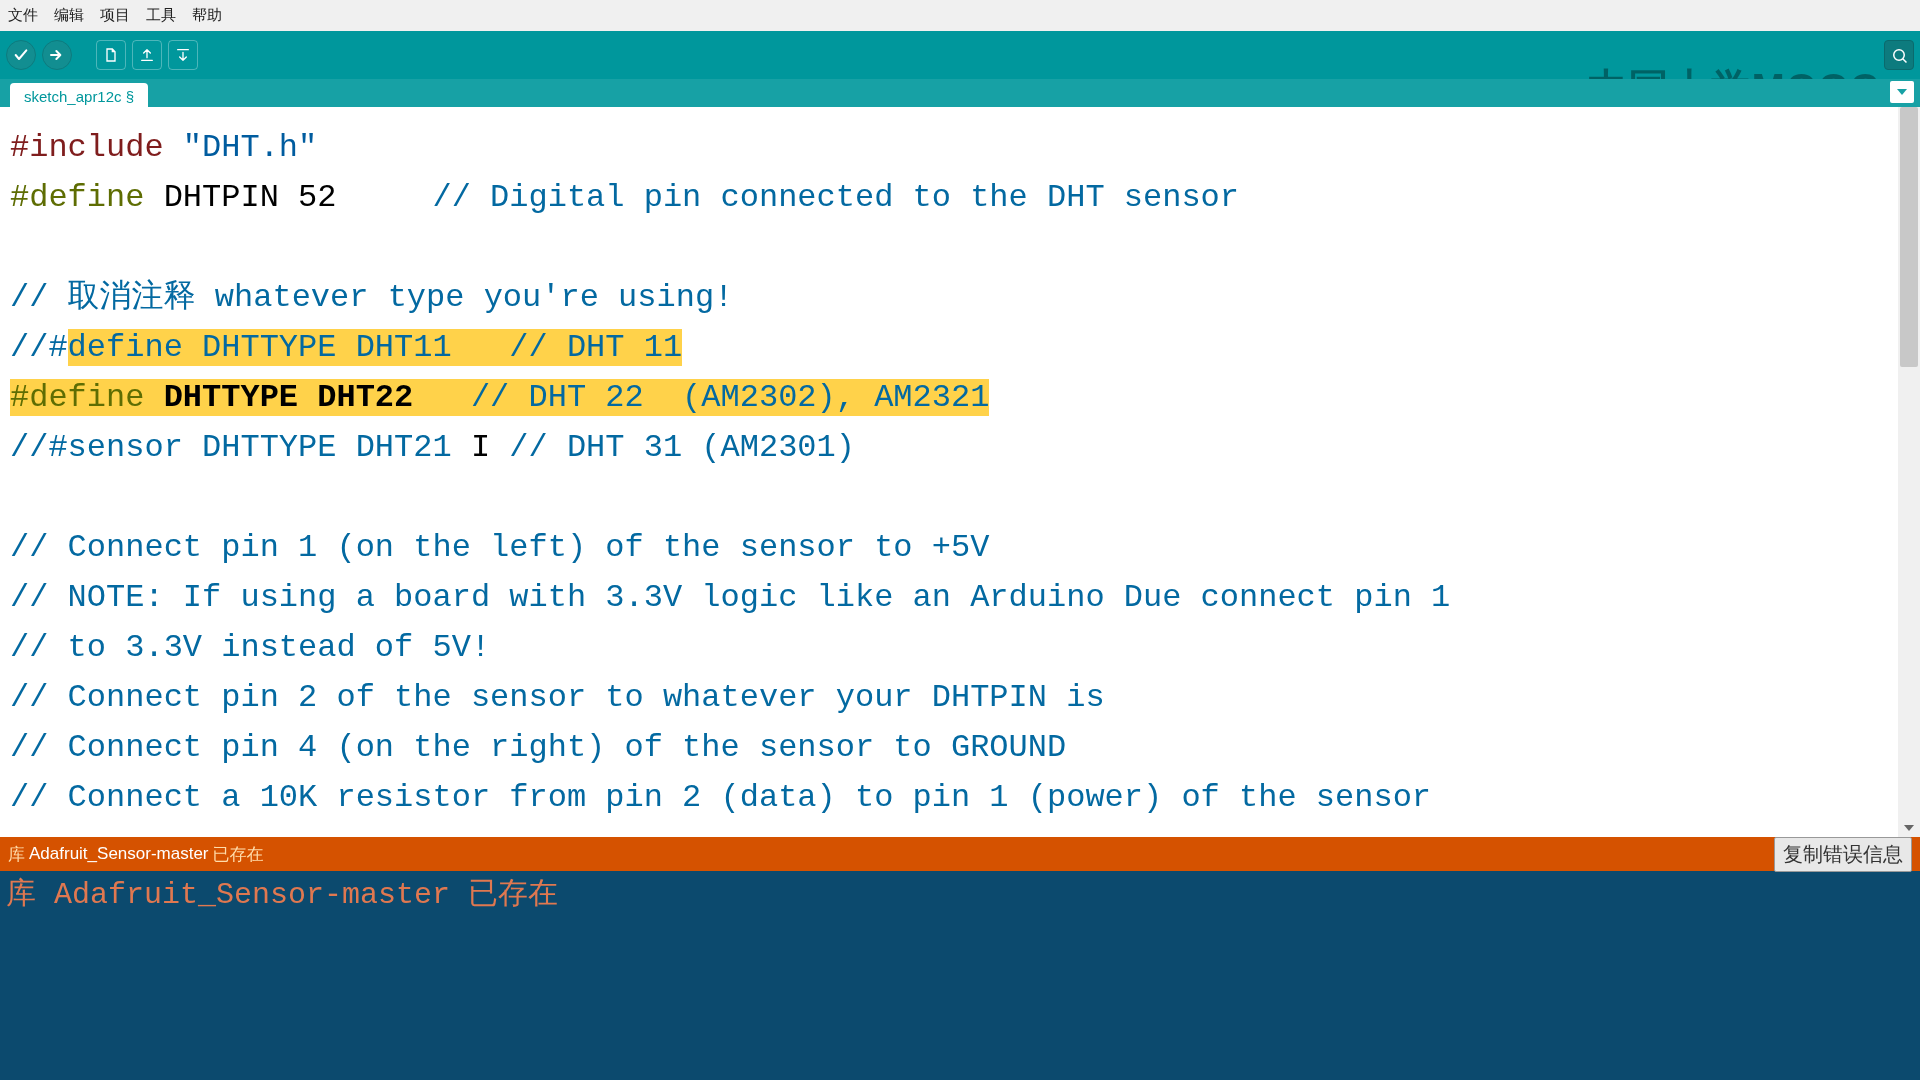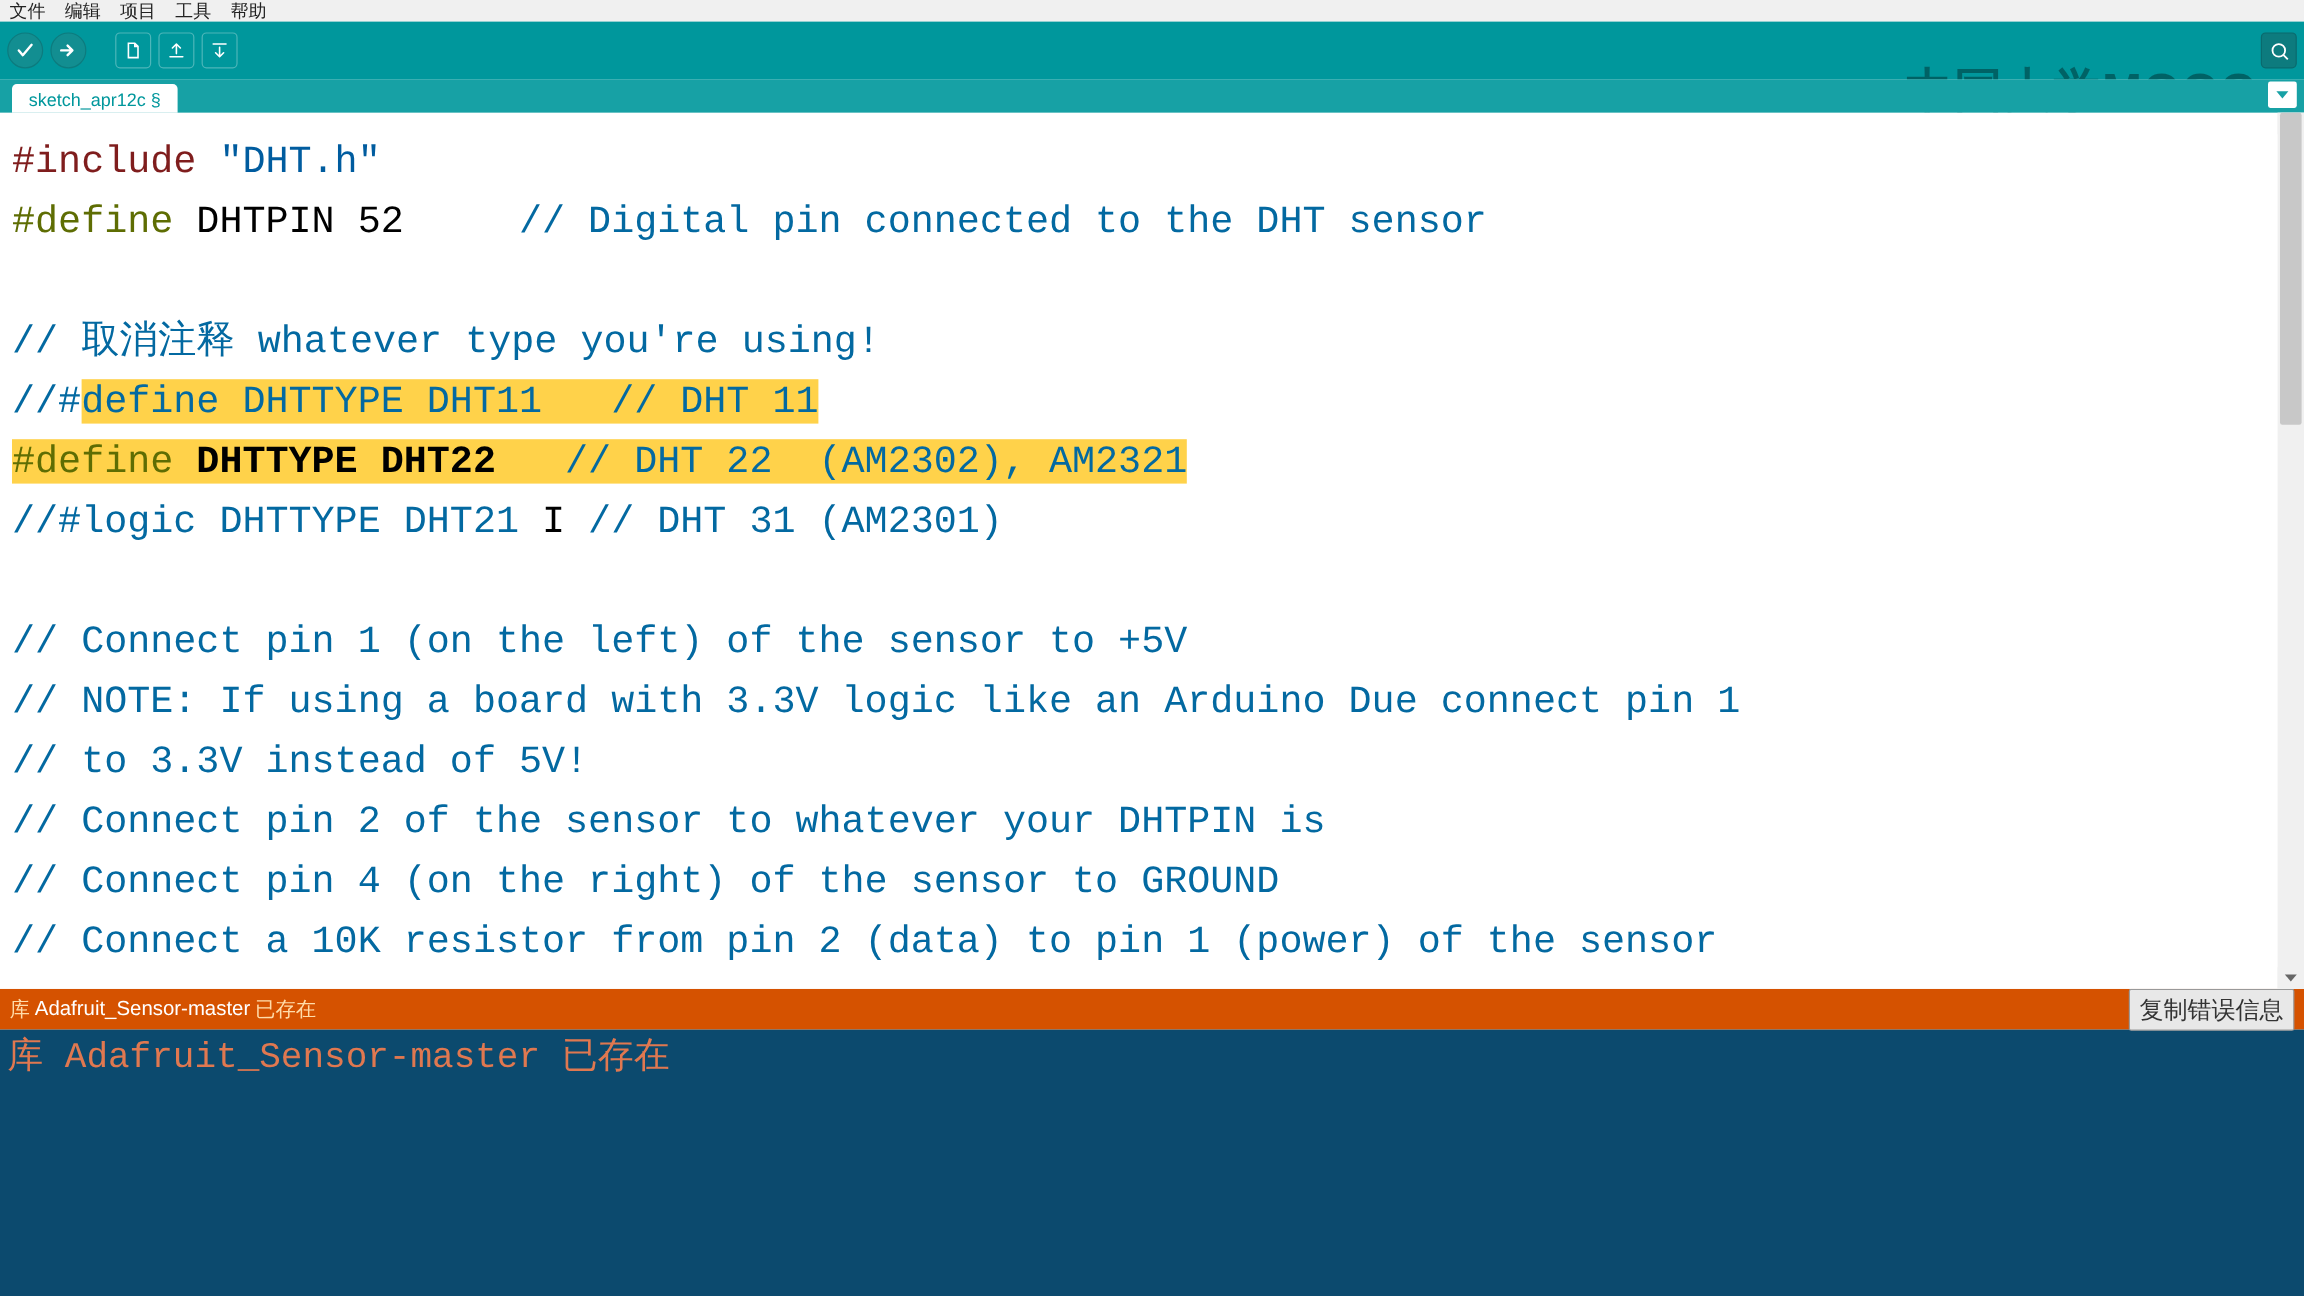--- a/index.html
+++ b/index.html
@@ -1,19 +1,19 @@
 <!DOCTYPE html>
 <html><head>
 <meta charset="utf-8">
 <style>
   * { margin: 0; padding: 0; box-sizing: border-box; }
   html, body { width: 1920px; height: 1080px; overflow: hidden; font-family: sans-serif; background: #fff; }
 
   
-  .menubar { height: 18px; background: #f0f0f0; display: flex; align-items: center; padding: 0 4px; font-size: 15px; color: #222; gap: 8px; }
+  .menubar { height: 31px; background: #f0f0f0; display: flex; align-items: center; padding: 0 4px; font-size: 15px; color: #222; gap: 8px; }
   .menubar span { padding: 0 4px; }
 
   
   .toolbar { height: 48px; background: #00979c; display: flex; align-items: center; padding: 0 6px; position: relative; }
   .tbtn { width: 30px; height: 30px; border-radius: 50%; background: #128e91; display: flex; align-items: center; justify-content: center; margin-right: 6px; cursor: pointer; border:1px solid #0d7b7e;}
   .tbtn svg { width: 16px; height: 16px; }
   .tbtn.rect { border-radius: 4px; background: transparent; border:1px solid rgba(255,255,255,0.3);}
   .tbtn.rect svg { stroke:#fff; fill:#fff;}
   .tgap { width: 18px; }
   .serial { position: absolute; right: 6px; top: 9px; width: 30px; height: 30px; background: #0d7b7e; border-radius: 4px; display:flex; align-items:center; justify-content:center; border:1px solid #0a6a6d;}
@@ -113,21 +113,21 @@
   <div class="tabmenu"></div>
 </div>
 
 <div class="editor-wrap">
 <div class="editor"><span class="kw-pp">#include</span><span class="kw-str"> "DHT.h"</span>
 <span class="kw-def">#define</span><span> DHTPIN 52     </span><span class="kw-com">// Digital pin connected to the DHT sensor</span>
 <span></span>
 <span class="kw-com">// 取消注释 whatever type you're using!</span>
 <span class="kw-com">//#</span><span class="highlight kw-com">define DHTTYPE DHT11   // DHT 11</span>
 <span class="highlight"><span class="kw-def">#define</span><span class="bold"> DHTTYPE DHT22   </span><span class="kw-com">// DHT 22  (AM2302), AM2321</span></span>
-<span class="kw-com">//#logic DHTTYPE DHT21 </span><span class="caret">I</span><span class="kw-com"> // DHT 31 (AM2301)</span>
+<span class="kw-com">//#sensor DHTTYPE DHT21 </span><span class="caret">I</span><span class="kw-com"> // DHT 31 (AM2301)</span>
 <span></span>
 <span class="kw-com">// Connect pin 1 (on the left) of the sensor to +5V</span>
 <span class="kw-com">// NOTE: If using a board with 3.3V logic like an Arduino Due connect pin 1</span>
 <span class="kw-com">// to 3.3V instead of 5V!</span>
 <span class="kw-com">// Connect pin 2 of the sensor to whatever your DHTPIN is</span>
 <span class="kw-com">// Connect pin 4 (on the right) of the sensor to GROUND</span>
 <span class="kw-com">// Connect a 10K resistor from pin 2 (data) to pin 1 (power) of the sensor</span>
 </div>
   <div class="scrollbar-v">
     <div class="arrow up"></div>

